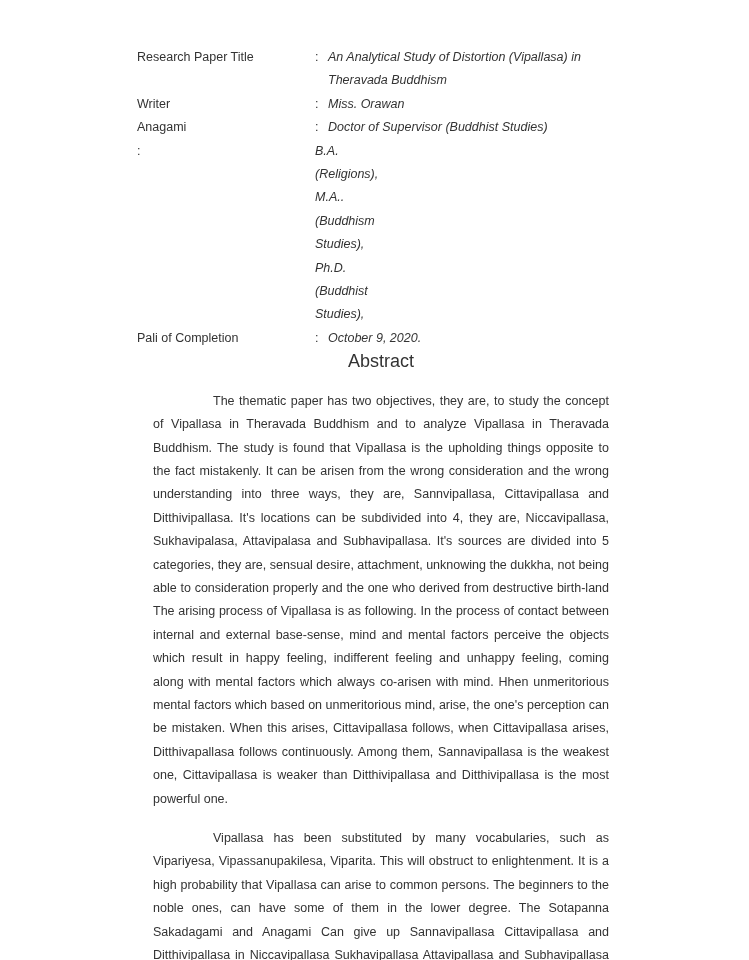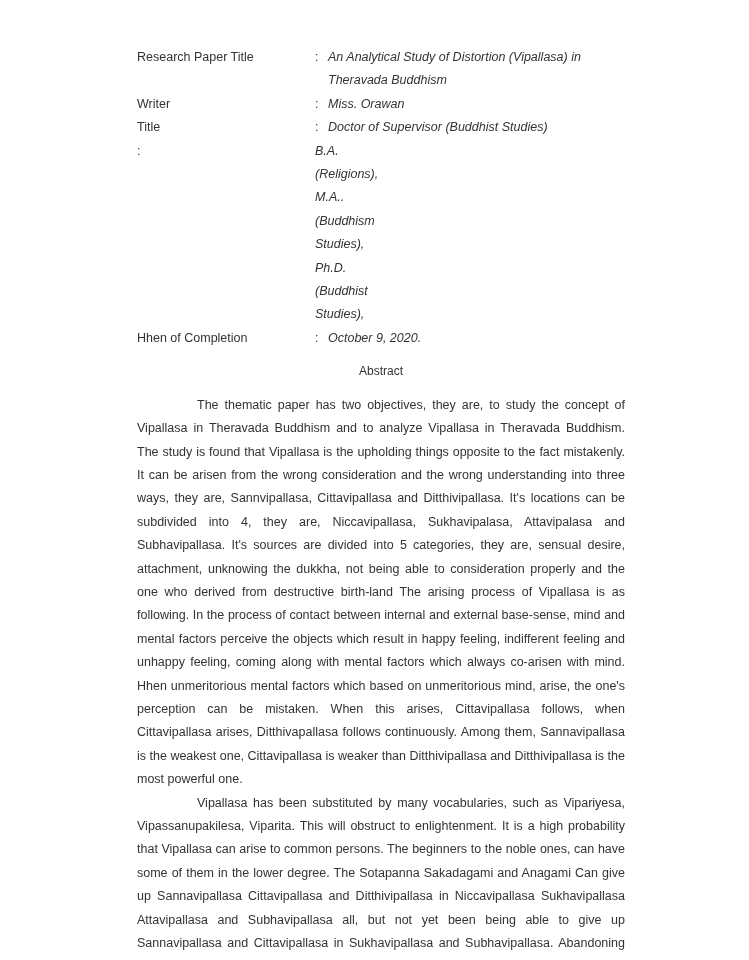--- a/index.html
+++ b/index.html
@@ -34,27 +34,27 @@
   .meta-label,
   .meta-colon,
   .meta-value {
     white-space: normal;
   }
   .meta-value-line {
     display: block;
     font-style: italic;
   }
   .heading {
-    margin: 10px;
+    margin: 0;
     text-align: center;
-    font-size: 12px;
+    font-size: 18px;
     font-weight: 400;
   }
   .para {
-    margin: 0;
+    margin: 16px;
     text-align: justify;
     text-indent: 60px;
   }
 </style>
 </head>
 <body>
 
 <div class="page">
 
   <div class="meta">
@@ -70,37 +70,37 @@
 
     <div class="meta-row">
       <div class="meta-label">Writer</div>
       <div class="meta-colon">:</div>
       <div class="meta-value">
         <span class="meta-value-line">Miss. Orawan</span>
       </div>
     </div>
 
     <div class="meta-row">
-      <div class="meta-label">Title</div>
+      <div class="meta-label">Anagami</div>
       <div class="meta-colon">:</div>
       <div class="meta-value">
         <span class="meta-value-line">Doctor of Supervisor (Buddhist Studies)</span>
       </div>
     </div>
 
     <div class="meta-row">
       <div class="meta-colon">:</div>
       <div class="meta-value">
         <span class="meta-value-line">B.A. (Religions), M.A.. (Buddhism Studies),</span>
         <span class="meta-value-line">Ph.D. (Buddhist Studies),</span>
       </div>
     </div>
 
     <div class="meta-row">
-      <div class="meta-label">Hhen of Completion</div>
+      <div class="meta-label">Pali of Completion</div>
       <div class="meta-colon">:</div>
       <div class="meta-value">
         <span class="meta-value-line">October 9, 2020.</span>
       </div>
     </div>
 
   </div>
 
   <h1 class="heading">Abstract</h1>
 

